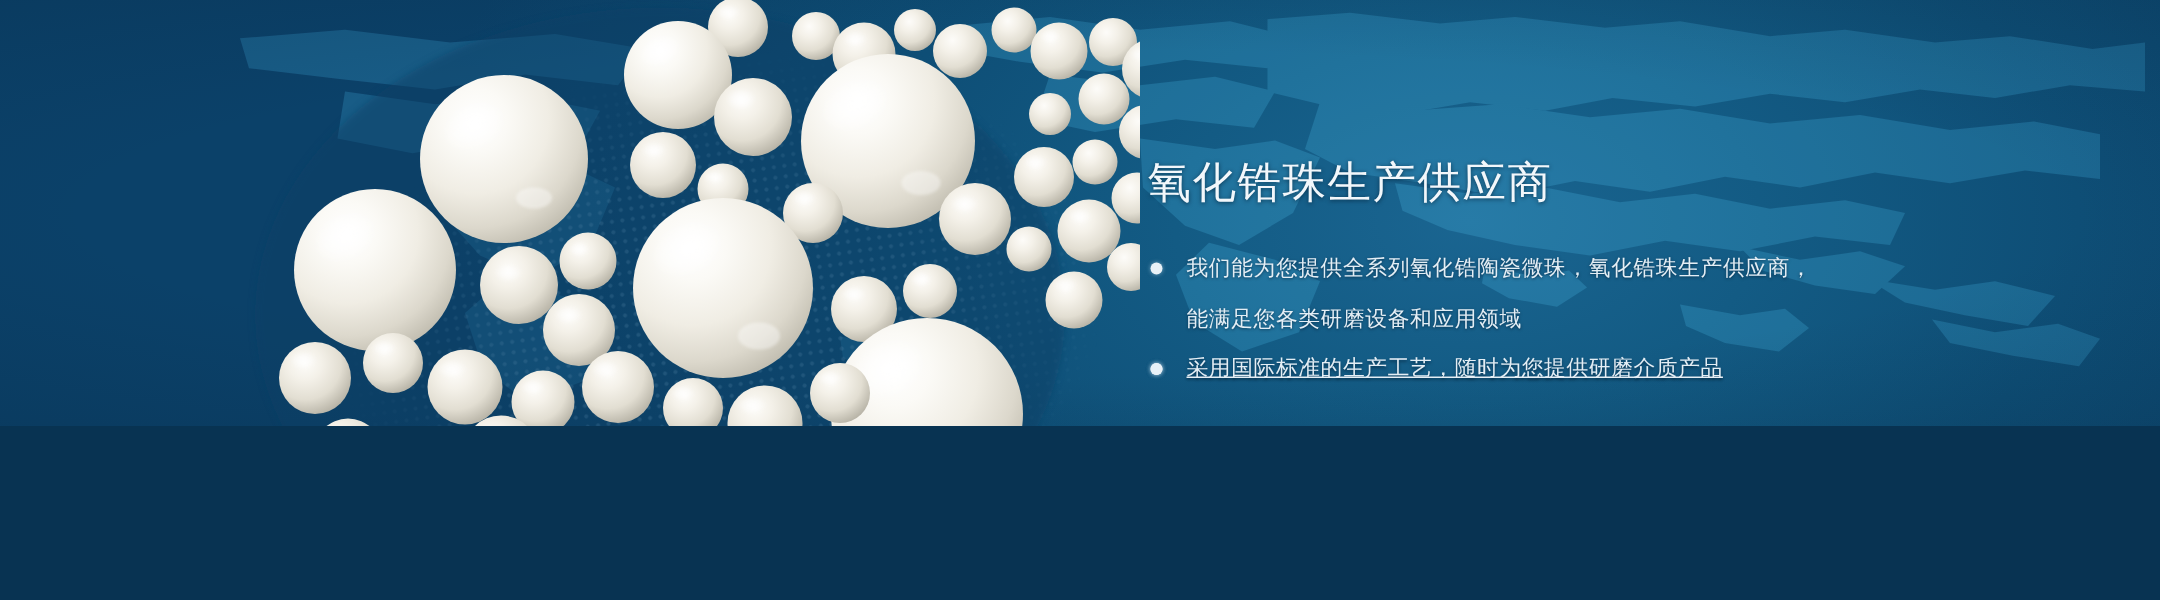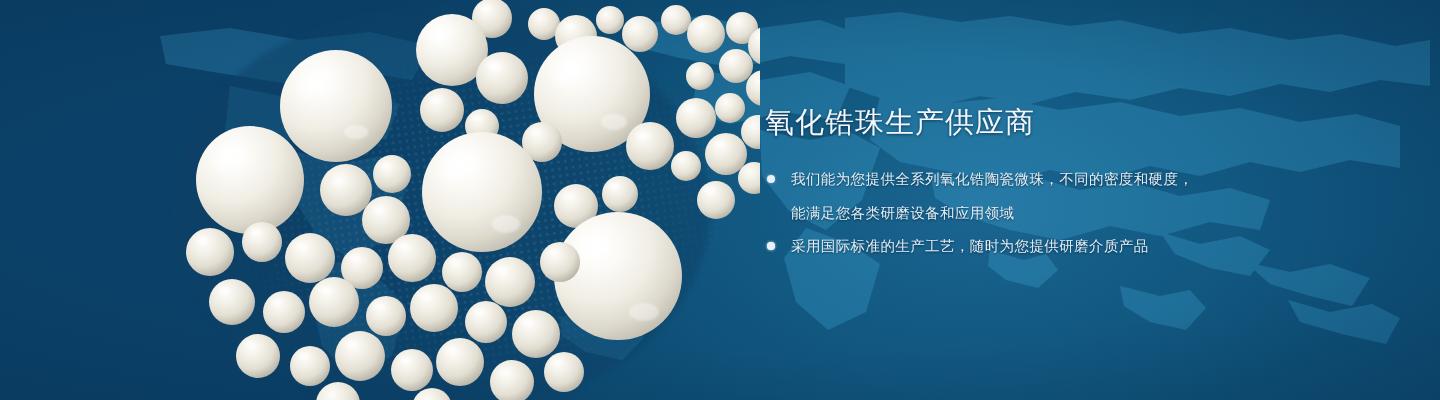--- a/index.html
+++ b/index.html
@@ -7,21 +7,21 @@
     padding: 0;
     background: #083352;
   }
   body {
     font-family: "Liberation Sans", "DejaVu Sans", sans-serif;
   }
 
   .banner {
     position: relative;
     width: 1440px;
-    height: 400px;
+    height: 284px;
     overflow: hidden;
     background: #0c4672;
   }
 
   
   .bg-base {
     position: absolute;
     inset: 0;
     background:
       radial-gradient(ellipse 700px 420px at 68% 52%, #1a6591 0%, #135b84 28%, #0e4e76 58%, #0b4169 100%),
@@ -94,21 +94,21 @@
   .bullet-item {
     position: relative;
     padding-left: 26px;
     margin-bottom: 9px;
     font-size: 14.5px;
     line-height: 24px;
     color: #e4eef5;
     text-shadow: 0 1px 2px rgba(2,24,44,0.6);
     letter-spacing: 0.4px;
   }
-  .bullet-item:last-child { margin-bottom: 12px; }
+  .bullet-item:last-child { margin-bottom: 12px; text-decoration: underline; }
   .bullet-dot {
     position: absolute;
     left: 2px;
     top: 8px;
     width: 8px;
     height: 8px;
     border-radius: 50%;
     background: #e8f1f7;
     box-shadow: 0 0 3px rgba(220,238,250,0.5);
   }
@@ -318,21 +318,21 @@
       </g>
     </svg>
   </div>
 
   <div class="text-panel">
     <h1 class="headline">氧化锆珠生产供应商</h1>
 
     <ul class="bullet-list">
       <li class="bullet-item">
         <span class="bullet-dot"></span>
-        <span>我们能为您提供全系列氧化锆陶瓷微珠，不同的密度和硬度，</span>
+        <span>我们能为您提供全系列氧化锆陶瓷微珠，氧化锆珠生产供应商，</span>
         <span class="bullet-line2">能满足您各类研磨设备和应用领域</span>
       </li>
       <li class="bullet-item">
         <span class="bullet-dot"></span>
       </li>
       <li class="bullet-item">
         <span class="bullet-dot"></span>
         <span>采用国际标准的生产工艺，随时为您提供研磨介质产品</span>
       </li>
     </ul>

